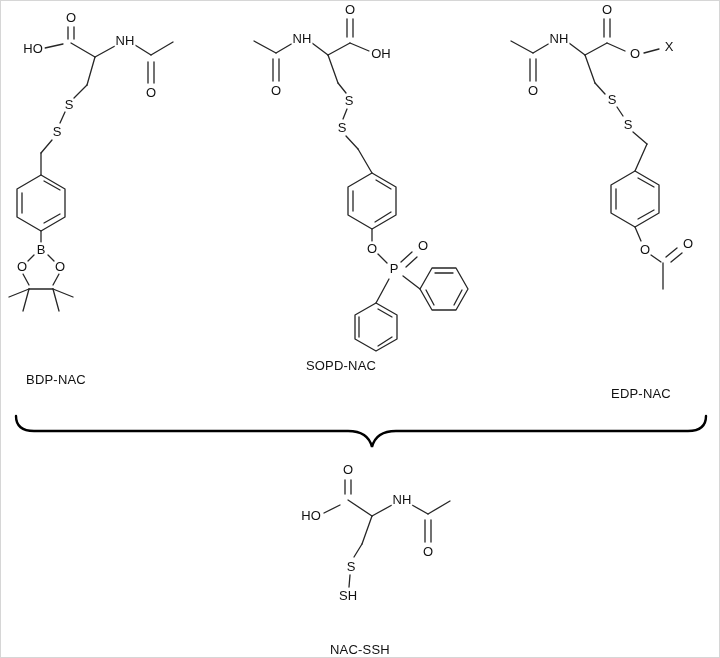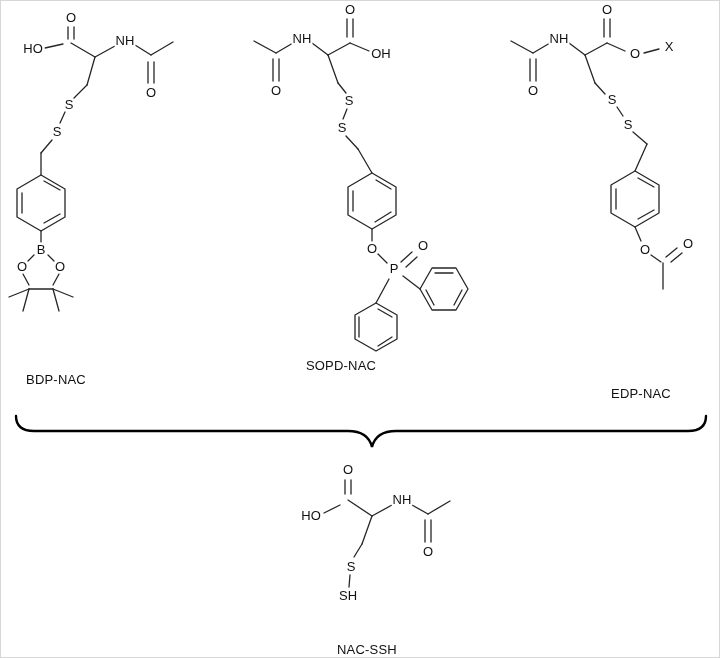--- a/index.html
+++ b/index.html
@@ -202,15 +202,15 @@
     <text class="atom" x="60" y="64">HO</text>
     <text class="atom" x="151" y="48">NH</text>
     <text class="atom" x="177" y="100">O</text>
     <text class="atom" x="100" y="115">S</text>
     <text class="atom" x="97" y="144">SH</text>
   </svg>
 
   <div class="cname" style="left:5px;top:371px;width:100px">BDP-NAC</div>
   <div class="cname" style="left:280px;top:357px;width:120px">SOPD-NAC</div>
   <div class="cname" style="left:580px;top:385px;width:120px">EDP-NAC</div>
-  <div class="cname" style="left:306px;top:641px;width:120px">NAC-SSH</div>
+  <div class="cname" style="left:299px;top:641px;width:120px">NAC-SSH</div>
 
 </div>
 
 </body></html>

